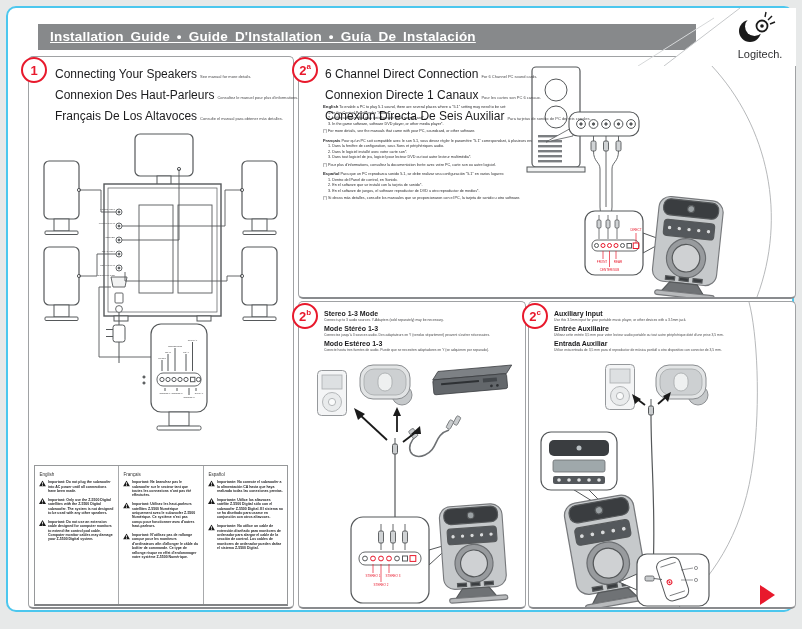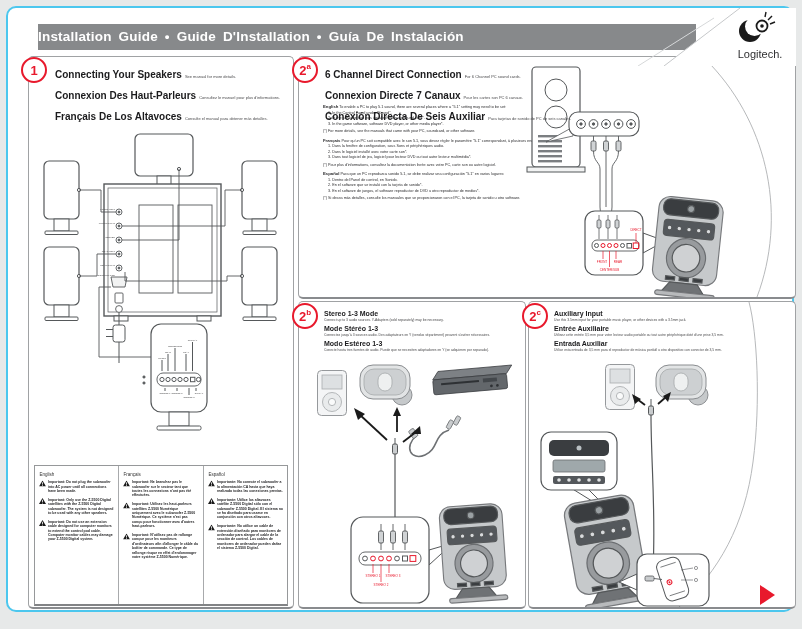--- a/index.html
+++ b/index.html
@@ -1,30 +1,30 @@
 <!DOCTYPE html>
 <html><head>
 <meta charset="utf-8">
 <style>
   html,body{margin:0;padding:0;}
   body{width:802px;height:629px;background:#e7e9e9;font-family:"Liberation Sans",sans-serif;position:relative;overflow:hidden;}
   .page{position:absolute;left:6px;top:6px;width:784px;height:602px;background:#fff;border:2px solid #4cc7ee;border-radius:10px;}
   .hdr{position:absolute;left:30px;top:16px;width:658px;height:26px;background:#87898b;}
-  .hdr span{display:block;padding-left:0;line-height:26px;color:#fff;font-weight:bold;font-size:13.5px;word-spacing:3px;letter-spacing:.2px;}
+  .hdr span{display:block;padding-left:12px;line-height:26px;color:#fff;font-weight:bold;font-size:13.5px;word-spacing:3px;letter-spacing:.2px;text-decoration:underline;}
   .panel{position:absolute;background:#fff;border:1px solid #a0a2a4;border-bottom:2px solid #898b8e;border-radius:5px;}
   #p1{left:20px;top:48px;width:264px;height:550px;}
   #p2a{left:290px;top:48px;width:496px;height:240px;}
   #p2b{left:290px;top:293px;width:226px;height:305px;}
   #p2c{left:520px;top:293px;width:266px;height:305px;}
   .badge{position:absolute;width:22px;height:22px;background:#fff;border:2px solid #e8192c;border-radius:50%;display:flex;align-items:center;justify-content:center;z-index:5;}
   .badge .bn{color:#e8192c;font-weight:bold;font-size:13px;line-height:1;}
   .badge .bl{color:#e8192c;font-weight:bold;font-size:8px;line-height:1;margin-top:-6px;}
   .heads{position:absolute;z-index:2;}
   .hl{margin-bottom:3px;white-space:nowrap;}
-  .ht{font-weight:bold;font-size:10px;color:#1b1b1d;margin-top:44px;}
+  .ht{font-weight:normal;font-size:12px;color:#1b1b1d;margin-top:44px;}
   .hn{font-size:4px;color:#4a4a4c;margin-left:3px;}
   .ht2{font-weight:bold;font-size:7px;color:#1b1b1d;display:block;}
   .hn2{font-size:3.4px;color:#4a4a4c;display:block;margin:1px 0 3px 0;}
   .shrink{transform:scale(.5);transform-origin:0 0;width:200%;}
   .body2a{position:absolute;left:24px;top:47px;width:240px;height:130px;overflow:hidden;}
   .body2a .in{font-size:7.5px;color:#2b2b2d;line-height:1.3;}
   .body2a p{margin:0 0 1px 0;}
   .body2a .step{margin-left:10px;}
   .body2a .fn{margin:6px 0 8px 0;}
   .lb b{font-size:8.5px;}
@@ -317,21 +317,21 @@
     </div>
   </div>
 
   <div class="panel" id="p2a">
     <div class="badge" style="left:-7px;top:0px">
       <span class="bn">2</span>
         <span class="bl">a</span>
     </div>
     <div class="heads" style="left:26px;top:7px">
       <div class="hl"><span class="ht">6 Channel Direct Connection</span><span class="hn">For 6 Channel PC sound cards.</span></div>
-      <div class="hl"><span class="ht">Connexion Directe 7 Canaux</span><span class="hn">Pour les cartes son PC 6 canaux.</span></div>
+      <div class="hl"><span class="ht">Connexion Directe 1 Canaux</span><span class="hn">Pour les cartes son PC 6 canaux.</span></div>
       <div class="hl"><span class="ht">Conexión Directa De Seis Auxiliar</span><span class="hn">Para tarjetas de sonido de PC de seis canales.</span></div>
     </div>
 
     <div class="body2a">
       <div class="shrink">
           <div class="in">
         <p class="lb"><b>English</b> <span>To enable a PC to play 5.1 sound, there are several places where a "5.1" setting may need to be set:</span></p>
         <p class="step">1. In the Control Panel under "Sound".</p>
         <p class="step">2. In the software that was installed with your sound card*.</p>
         <p class="step">3. In the game software, software DVD player, or other media player*.</p>

